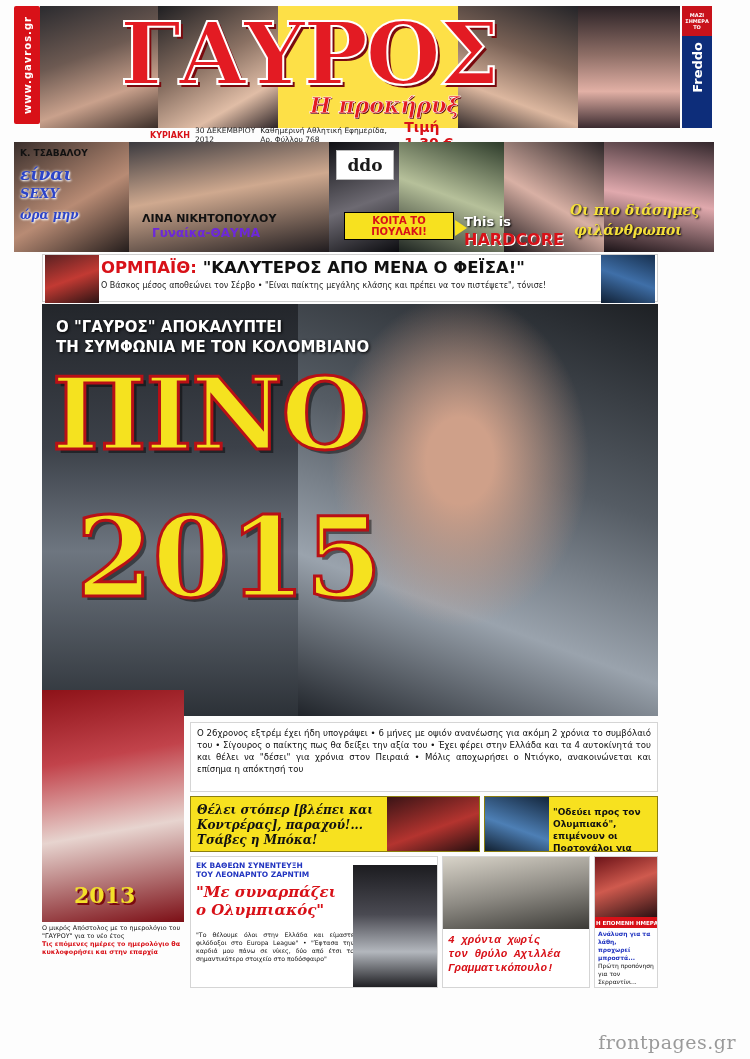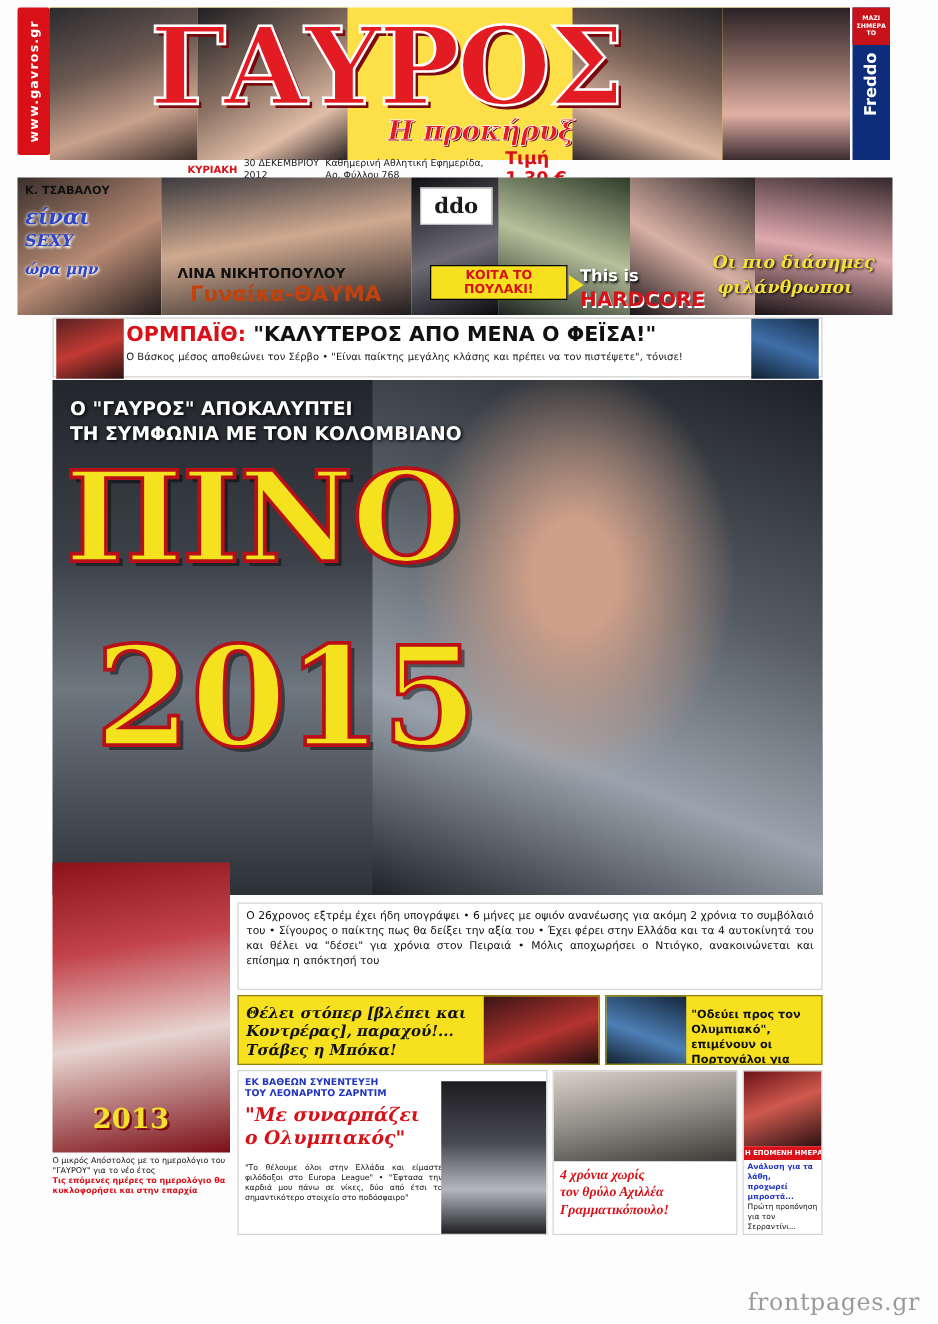--- a/index.html
+++ b/index.html
@@ -123,21 +123,21 @@
     color: #f5e03a;
     text-shadow: 1px 1px 2px #000;
     text-align: right;
   }
   .t1 { left: 6px; top: 6px;   font-size: 9px; font-weight: bold; color: #111; }
   .t2 { left: 6px; top: 22px;  font-size: 17px; }
   .t3 { left: 6px; top: 44px;  font-size: 13px; }
   .t4 { left: 6px; top: 66px;  font-size: 12px; }
 
   .t5 { left: 128px; top: 70px; font-size: 11px; font-weight: bold; color: #111; }
-  .t6 { left: 138px; top: 84px; font-size: 17px; font-weight: bold; color: #c2410c; }
+  .t6 { left: 138px; top: 84px; font-size: 12px; font-weight: bold; color: #6d28d9; }
 
   .yellowbox {
     position: absolute; left: 330px; top: 70px; width: 110px; height: 28px;
     background: #f7e11f; border: 1px solid #000;
     display: flex; flex-direction: column; align-items: center; justify-content: center;
     z-index: 4;
   }
   .yellowbox span { font-size: 10px; font-weight: bold; color: #d81118; line-height: 11px; }
   .arrow {
     position: absolute; left: 441px; top: 78px; z-index: 5;
@@ -304,21 +304,21 @@
     position: absolute; left: 442px; top: 856px;
     width: 148px; height: 132px;
     background: #fff; border: 1px solid #d5d5d5; overflow: hidden;
   }
   .achil .ph {
     position: absolute; left: 0; top: 0; width: 148px; height: 72px;
     background: linear-gradient(170deg,#d8d3c8,#8e8b84 50%,#3b3a36);
   }
   .achil .txt {
     position: absolute; left: 5px; top: 76px; width: 140px;
-    font-family: Liberation Serif, serif;
+    font-family: Liberation Mono, monospace;
     font-weight: bold; font-style: italic; color: #d81118;
     font-size: 11px; line-height: 14px;
   }
 
   
   .nextday {
     position: absolute; left: 594px; top: 856px;
     width: 64px; height: 132px;
     background: #fff; border: 1px solid #d5d5d5; overflow: hidden;
   }

